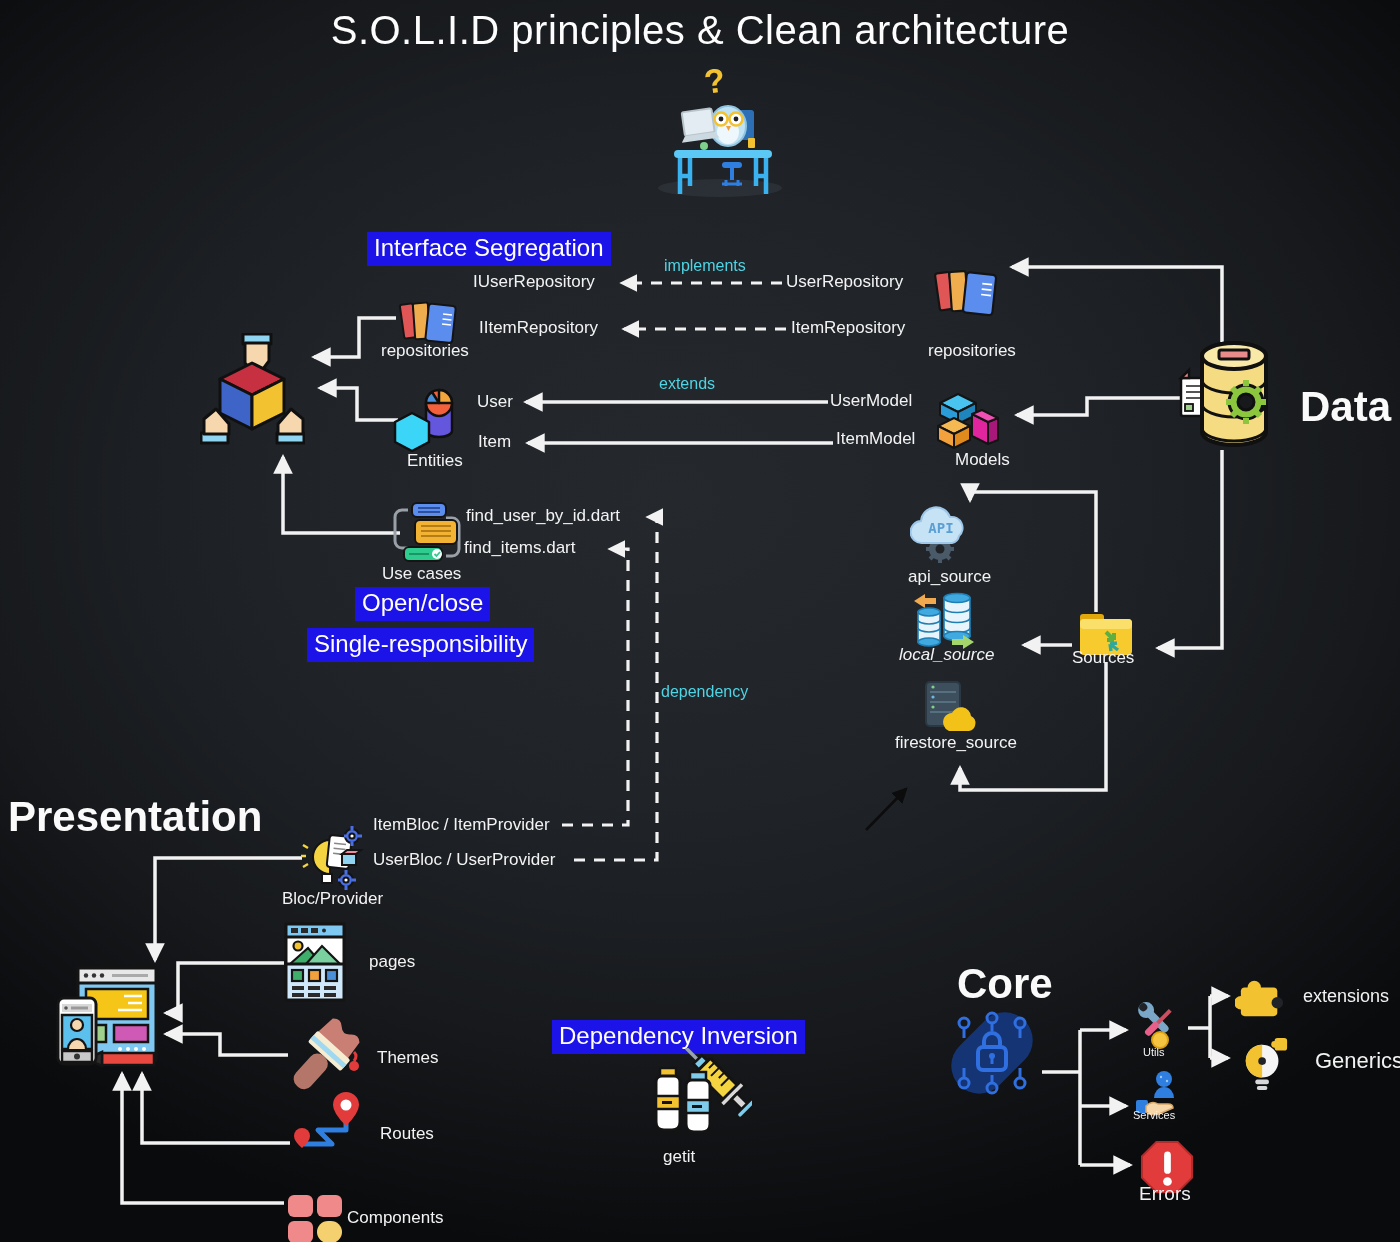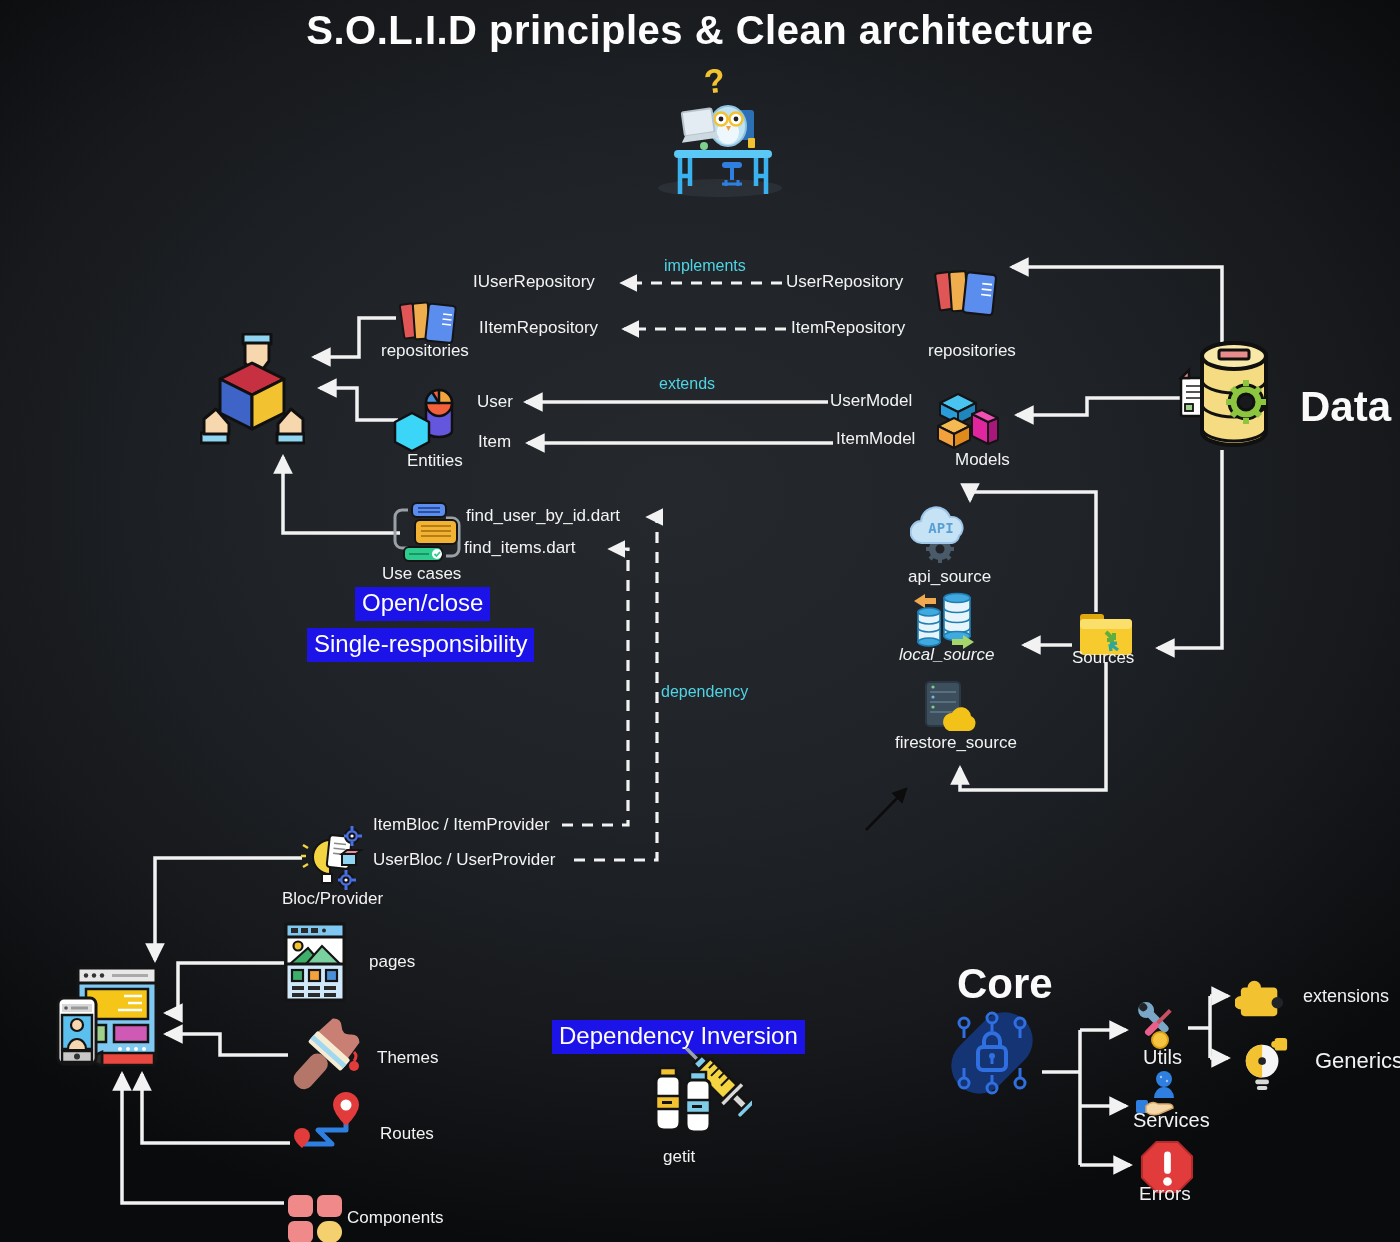--- a/index.html
+++ b/index.html
@@ -1,26 +1,26 @@
 <!DOCTYPE html>
 <html><head>
 <meta charset="utf-8">
 <style>
   html,body{margin:0;padding:0;background:#0c0d0f;}
   .canvas{position:relative;width:1400px;height:1242px;overflow:hidden;
     font-family:"Liberation Sans", sans-serif;color:#f2f2f2;
     background:radial-gradient(ellipse 980px 760px at 48% 40%, #25292e 0%, #202429 40%, #17191c 72%, #0a0b0d 100%);}
   .t{position:absolute;white-space:nowrap;}
-  .title{width:100%;text-align:center;font-size:40px;font-weight:bold;color:#fdfdfd;letter-spacing:.5px;}
+  .title{width:100%;text-align:center;font-size:40px;font-weight:normal;color:#fdfdfd;letter-spacing:.5px;}
   .section{font-size:42px;font-weight:bold;color:#fafafa;}
   .lbl{font-size:17px;color:#f3f3f3;}
   .code{font-size:17px;color:#f3f3f3;}
   .hl{font-size:24px;color:#ffffff;background:#1c13e8;padding:2px 7px 4px;}
   .accent{font-size:16px;color:#4fd4e4;}
-  .tiny{font-size:20px;color:#f3f3f3;}
+  .tiny{font-size:11px;color:#f3f3f3;}
   .ic{position:absolute;line-height:0;}
   svg.overlay{position:absolute;left:0;top:0;pointer-events:none;}
 </style>
 </head>
 <body>
 
 <div class="canvas">
 
   <svg class="overlay" width="1400" height="1242">
     <defs>
@@ -87,20 +87,21 @@
       <rect x="118" y="80" width="7" height="10" rx="1" fill="#f2c230"></rect>
       <circle cx="74" cy="88" r="4" fill="#7ed08a"></circle>
       <rect x="44" y="92" width="98" height="8" rx="4" fill="#5bc8f5"></rect>
       <path d="M50,100 L50,136 M60,100 L60,128 M136,100 L136,136 M126,100 L126,128 M50,118 L60,118 M126,118 L136,118" stroke="#39b2ef" stroke-width="4.5"></path>
       <rect x="92" y="104" width="20" height="6" rx="3" fill="#2f7fe0"></rect>
       <rect x="100" y="110" width="4" height="12" fill="#2f7fe0"></rect>
       <path d="M92,126 L112,126 M96,122 L96,128 M108,122 L108,128" stroke="#2f7fe0" stroke-width="3"></path>
     </svg>
   </div>
 
+  <div class="t hl" style="left:367px;top:232px;">Interface Segregation</div>
   <div class="t hl" style="left:355px;top:587px;">Open/close</div>
   <div class="t hl" style="left:307px;top:628px;">Single-responsibility</div>
   <div class="t hl" style="left:552px;top:1020px;">Dependency Inversion</div>
 
   <div class="t accent" style="left:664px;top:257px;">implements</div>
   <div class="t accent" style="left:659px;top:375px;">extends</div>
   <div class="t accent" style="left:661px;top:683px;">dependency</div>
 
 
   <div class="ic" style="left:200px;top:333px;">
@@ -276,20 +277,21 @@
       <rect x="8" y="2" width="34" height="44" rx="4" fill="#3d4f5c" stroke="#2a3843" stroke-width="2"></rect>
       <path d="M12,12 h26 M12,22 h26 M12,32 h26" stroke="#56707f" stroke-width="2"></path>
       <circle cx="15" cy="7" r="1.6" fill="#7ed08a"></circle>
         <circle cx="15" cy="17" r="1.6" fill="#6fb6e8"></circle>
         <circle cx="15" cy="27" r="1.6" fill="#7ed08a"></circle>
       <path d="M26,46 a9,9 0 0 1 8,-13 a10,10 0 0 1 19,3 a8,8 0 0 1 -2,15 l-20,0 a8,8 0 0 1 -5,-5 z" fill="#f2c218"></path>
     </svg>
   </div>
   <div class="t lbl" style="left:895px;top:733px;">firestore_source</div>
 
+  <div class="t section" style="left:8px;top:793px;">Presentation</div>
 
   <div class="ic" style="left:300px;top:824px;">
     <svg viewBox="0 0 64 68" width="64" height="68">
       <g stroke="#141414" stroke-width="2">
         <path d="M30,16 a17,17 0 1 0 0,34 z" fill="#f5d442"></path>
         <path d="M8,24 l-5,-3 M8,40 l-5,3 M6,32 h-5" stroke="#f5d442" stroke-width="2.5"></path>
         <rect x="22" y="50" width="10" height="9" fill="#fff"></rect>
         <g transform="rotate(6 40 30)">
           <rect x="28" y="12" width="22" height="32" rx="3" fill="#fff"></rect>
           <path d="M33,20 h12 M33,25 h12 M33,30 h8" stroke="#888" stroke-width="1.6"></path>

